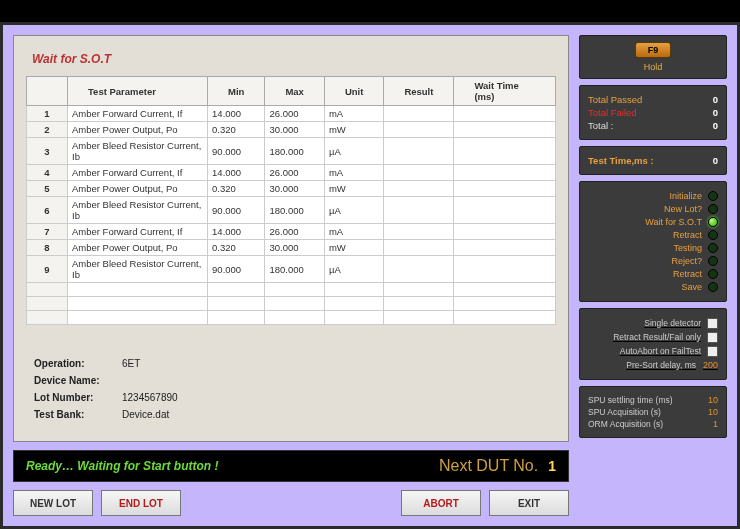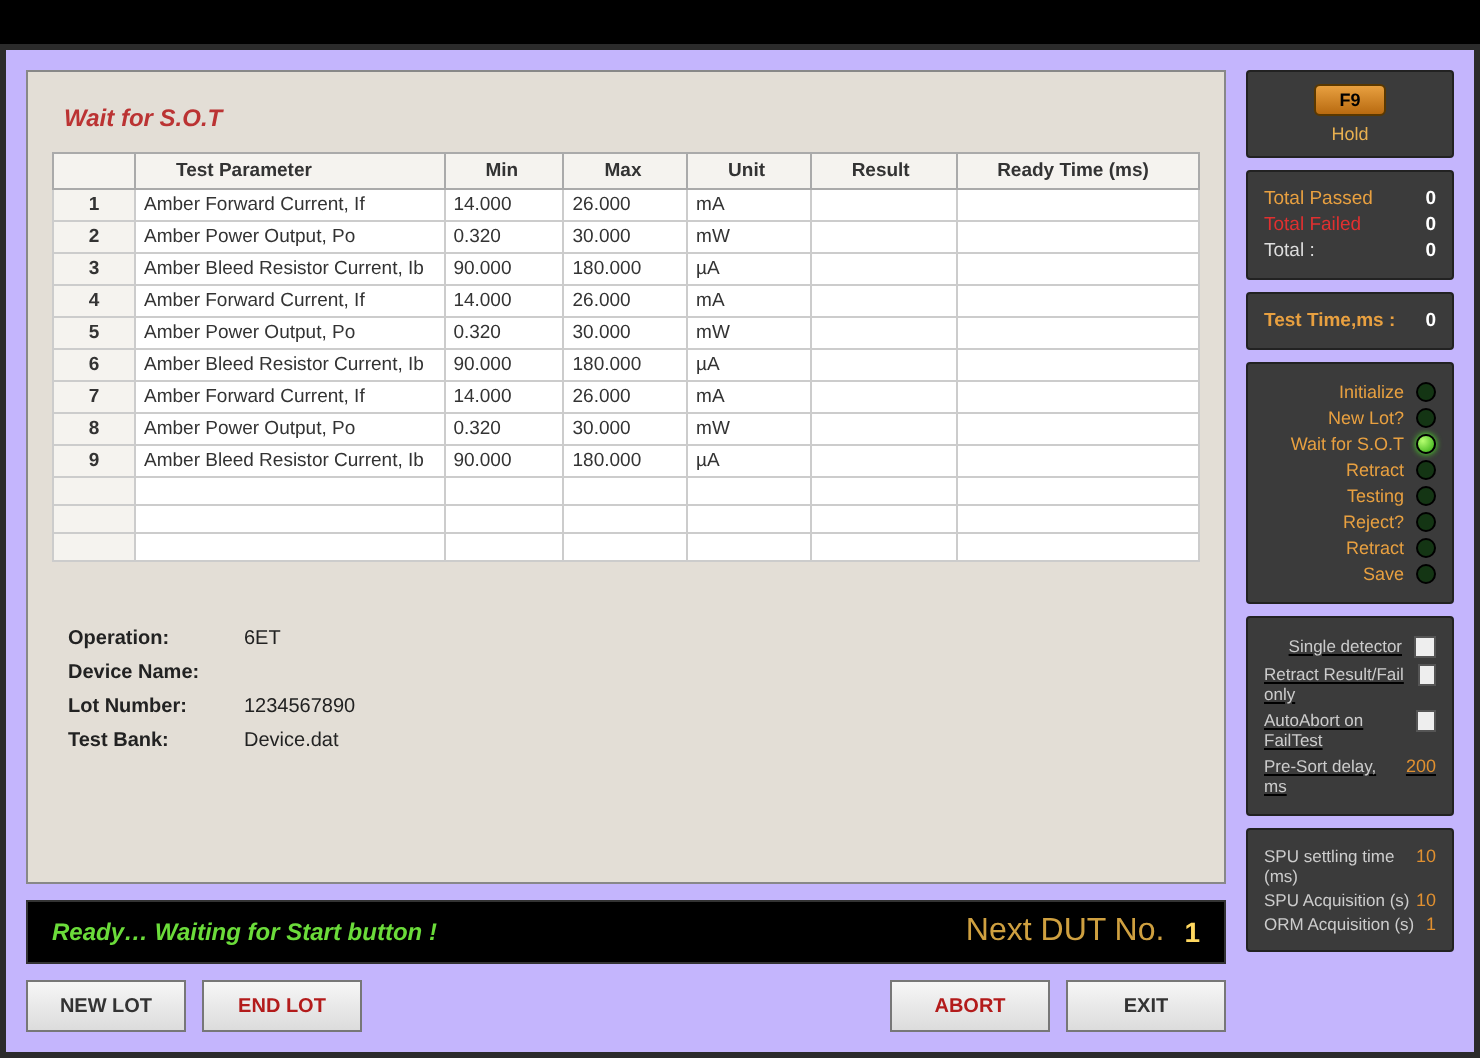--- a/index.html
+++ b/index.html
@@ -5,21 +5,21 @@
   * { box-sizing: border-box; margin: 0; padding: 0; font-family: Tahoma, Arial, sans-serif; }
   body { background: #000; width: 740px; height: 529px; overflow: hidden; }
   
   .titlebar { background: linear-gradient(#2b5fc4,#1a4299); height: 22px; display: flex; align-items: flex-start; padding: 0 6px; color: #fff; font-size: 11px; margin-top: 48px; }
   .titlebar .title { flex: 1; }
   .titlebar .winbtn { width: 18px; height: 15px; background: linear-gradient(#6fa0e8,#3060b8); border: 1px solid #1a3b7a; display: inline-flex; align-items: center; justify-content: center; margin-left: 2px; font-size: 9px; color: #fff; }
   .titlebar .winbtn.close { background: linear-gradient(#e07050,#b83818); border-color: #8a1c00; }
   
   .app { position: absolute; top: 22px; left: 0; right: 0; bottom: 0; background: #c4b5fd; border: 3px solid #2b2b2b; padding: 10px; display: flex; gap: 10px; }
   .left { flex: 1; display: flex; flex-direction: column; gap: 8px; }
-  .right { width: 104px; display: flex; flex-direction: column; gap: 6px; }
+  .right { width: 148px; display: flex; flex-direction: column; gap: 6px; }
   
   .panel { background: #e3ded6; border: 1px solid #888; padding: 10px 12px; }
   .panel.inner { flex: 1; display: flex; flex-direction: column; }
   .wait-header { color: #b33; font-weight: bold; font-size: 12px; margin: 6px 0 10px 6px; font-style: italic; }
   
   table.params { width: 100%; border-collapse: collapse; font-size: 9.5px; background: #fff; border: 1px solid #888; }
   table.params th { border: 1px solid #aaa; background: #f5f3ef; padding: 3px 20px; text-align: left; font-weight: bold; color: #333; }
   table.params th.row-h { width: 18px; text-align: center; }
   table.params td { border: 1px solid #ccc; padding: 2px 4px; color: #333; height: 14px; }
   table.params td.rownum { background: #f5f3ef; text-align: center; font-weight: bold; width: 18px; }
@@ -81,21 +81,21 @@
       <div class="wait-header">Wait for S.O.T</div>
       <table class="params">
         <tbody>
             <tr>
           <th class="row-h"></th>
           <th>Test Parameter</th>
           <th>Min</th>
           <th>Max</th>
           <th>Unit</th>
           <th>Result</th>
-          <th>Ready Time (ms)</th>
+          <th>Wait Time (ms)</th>
         </tr>
         </tbody>
           <tbody id="tbody">
             <tr>
               <td class="rownum">1</td>
   <td>Amber Forward Current, If</td>
   <td>14.000</td>
   <td>26.000</td>
   <td>mA</td>
   <td></td>

